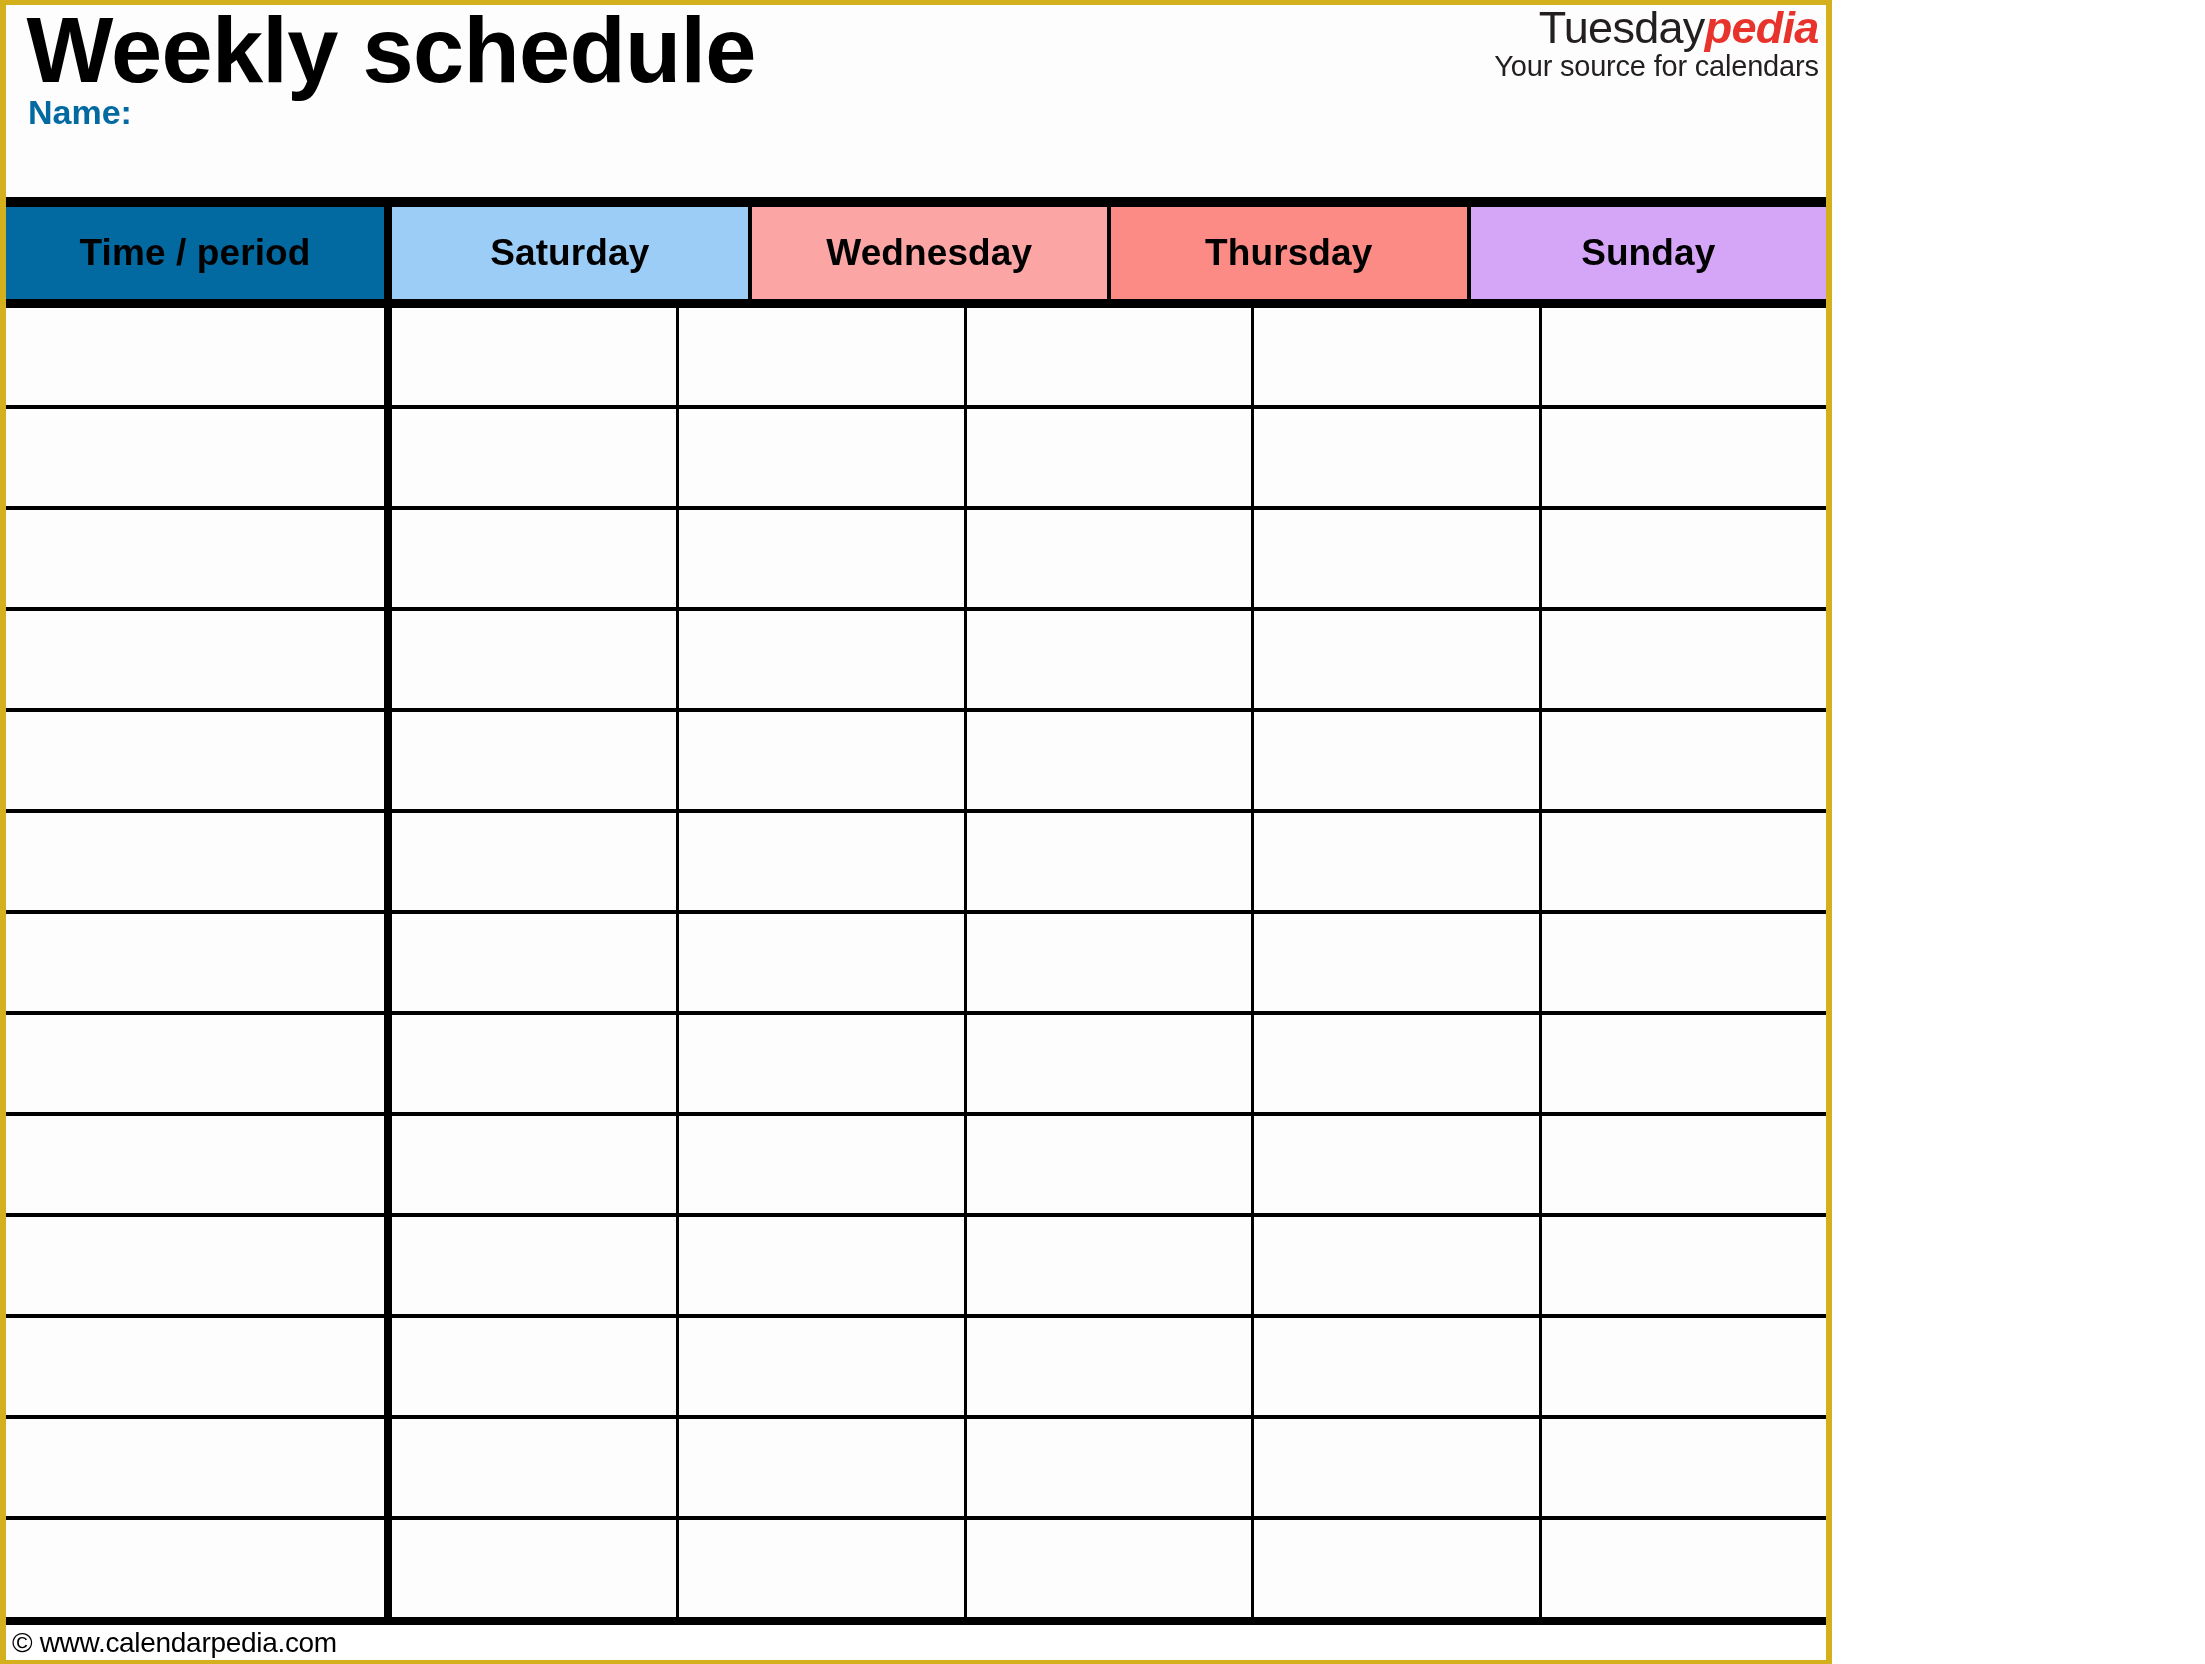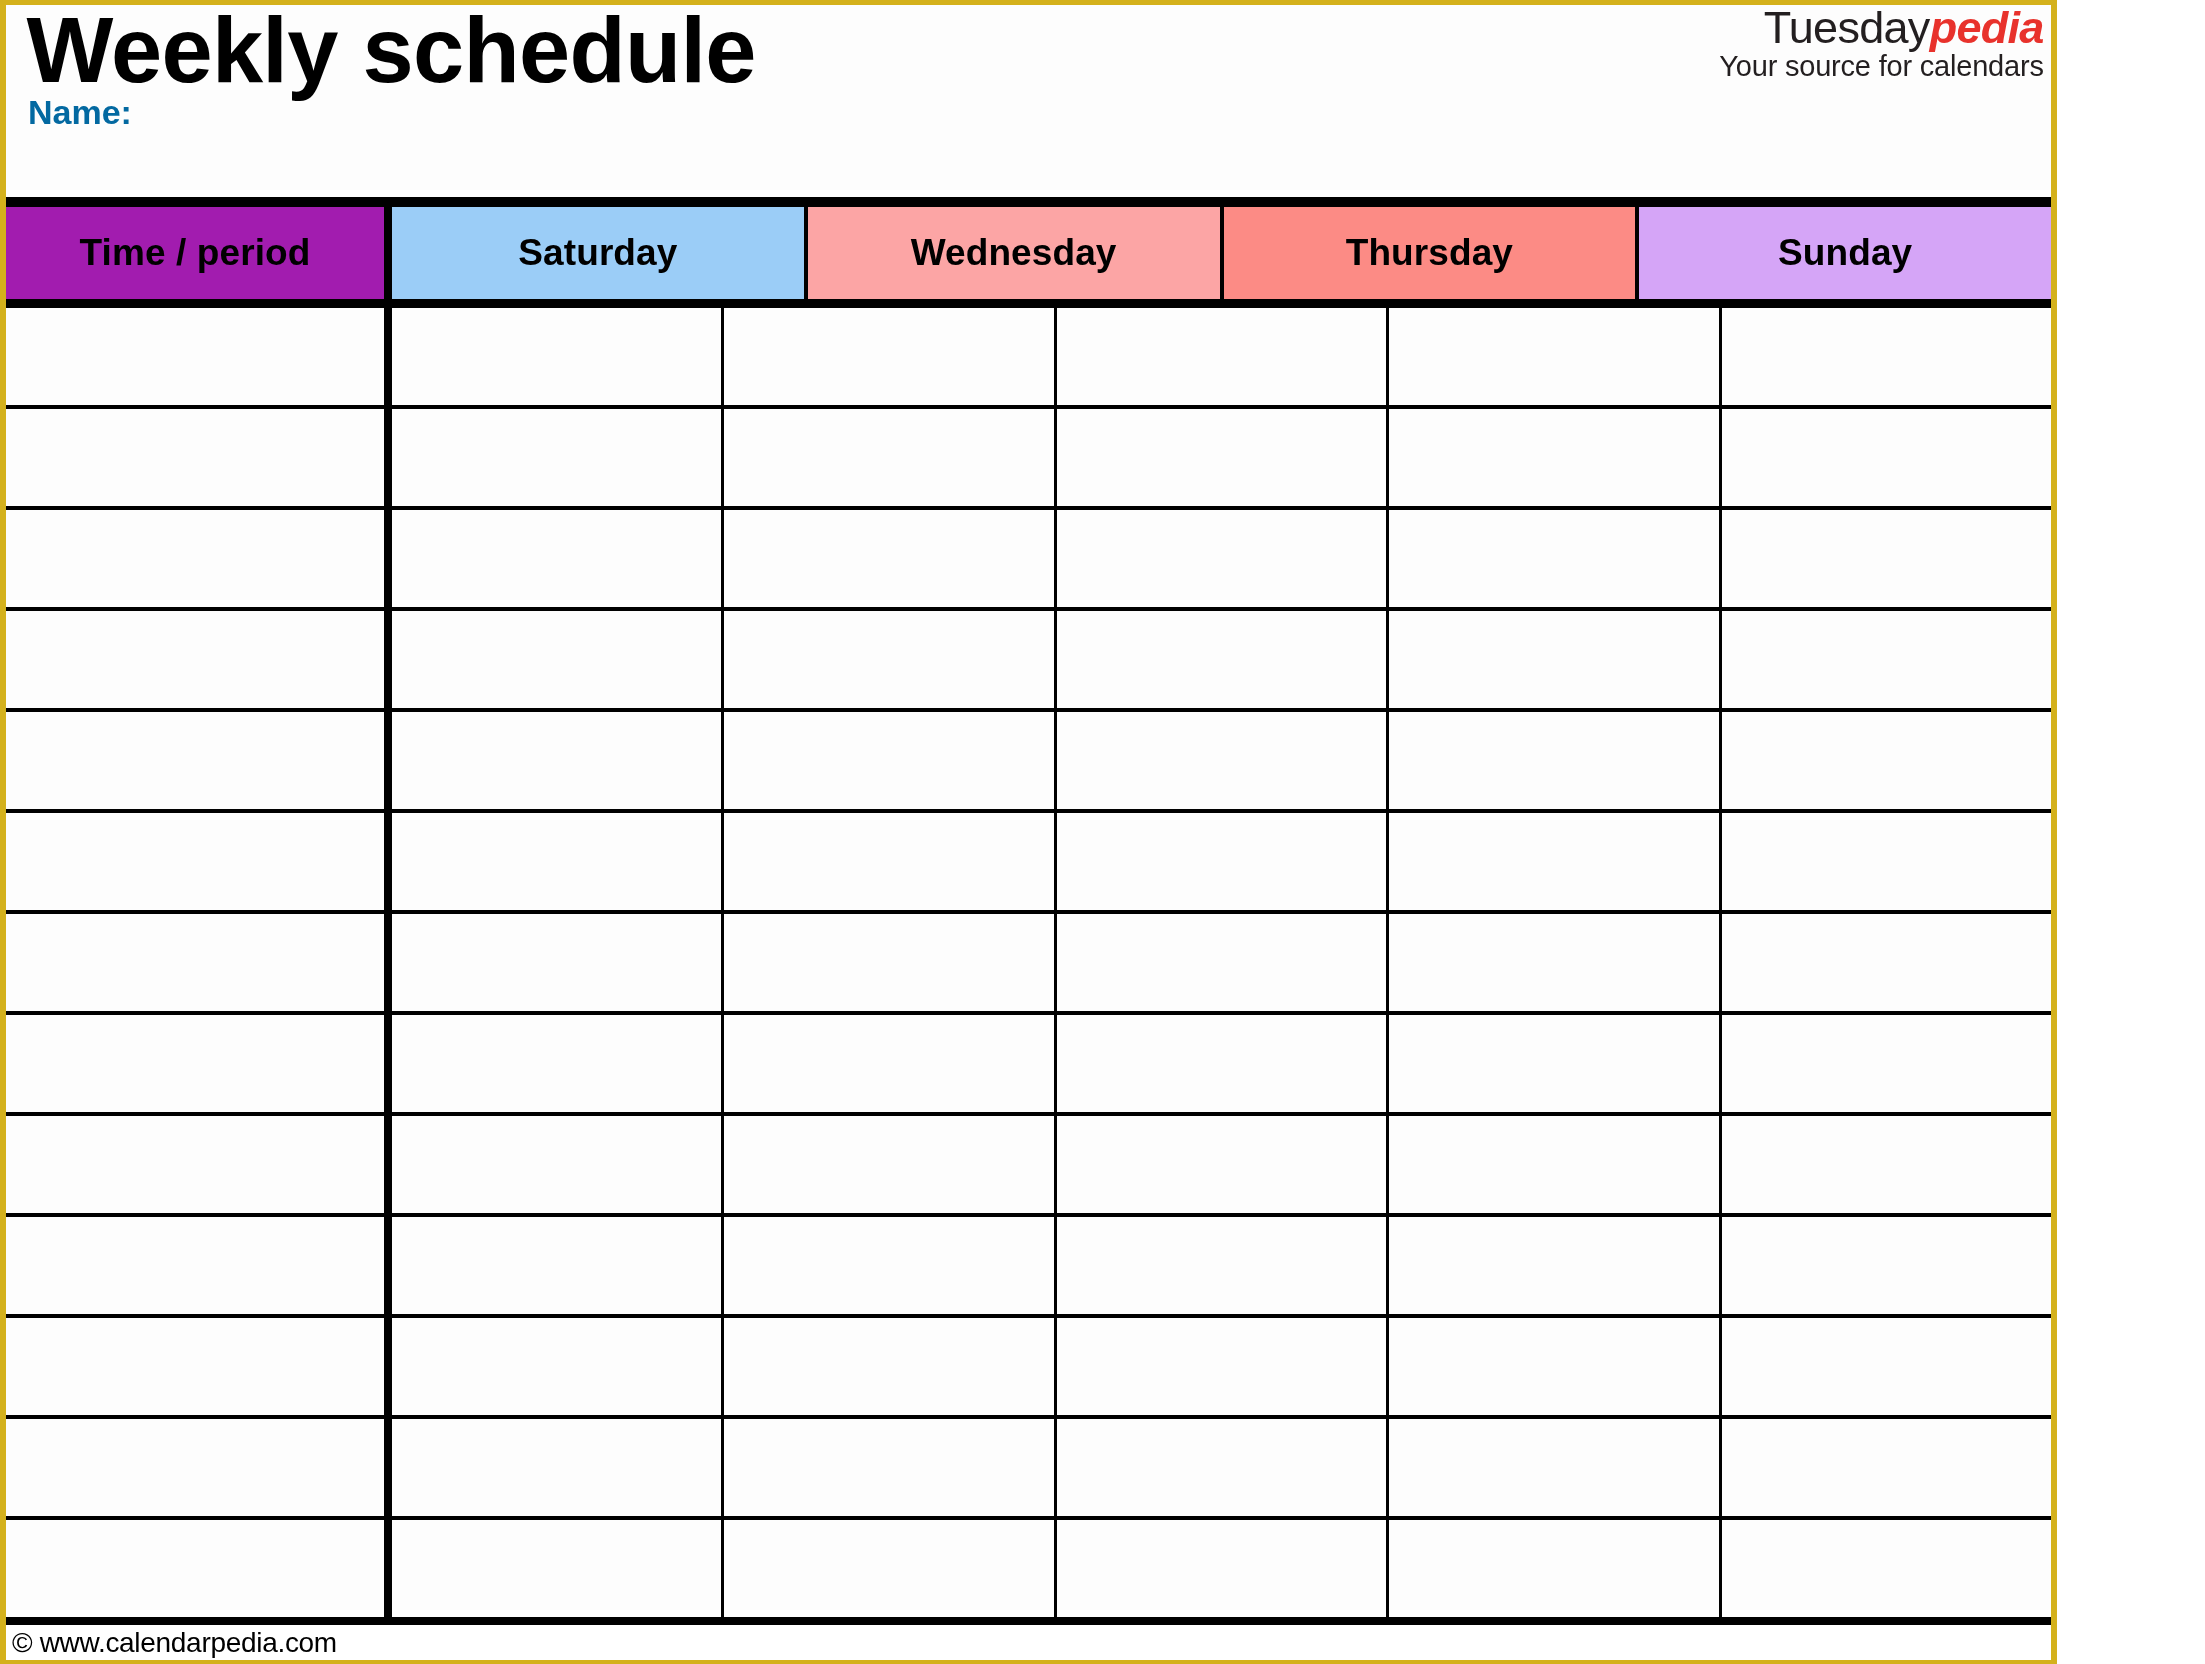--- a/index.html
+++ b/index.html
@@ -7,21 +7,21 @@
     margin: 0;
     padding: 0;
     background: #ffffff;
   }
   body {
     font-family: "Liberation Sans", sans-serif;
   }
 
   .page {
     position: relative;
-    width: 2057px;
+    width: 1832px;
     height: 1665px;
     box-sizing: border-box;
     background: #fdfdfd;
     border-left: 6.6px solid #d4b11c;
     border-right: 6.6px solid #d4b11c;
     border-top: 5.1px solid #d4b11c;
     border-bottom: 5.1px solid #d4b11c;
     overflow: hidden;
   }
 
@@ -116,21 +116,21 @@
     font-weight: bold;
     color: #000000;
     box-sizing: border-box;
     border-right: 4.4px solid #000000;
     letter-spacing: 0.1px;
   }
   .th:last-child { border-right: none; }
   .th.col-time {
     flex: 0 0 386px;
     border-right: 8px solid #000000;
-    background: #a21caf;
+    background: #0369a1;
   }
 
   .tbody {
     flex: 1 1 auto;
     display: flex;
     flex-direction: column;
   }
 
   .tr {
     flex: 1 1 0;

